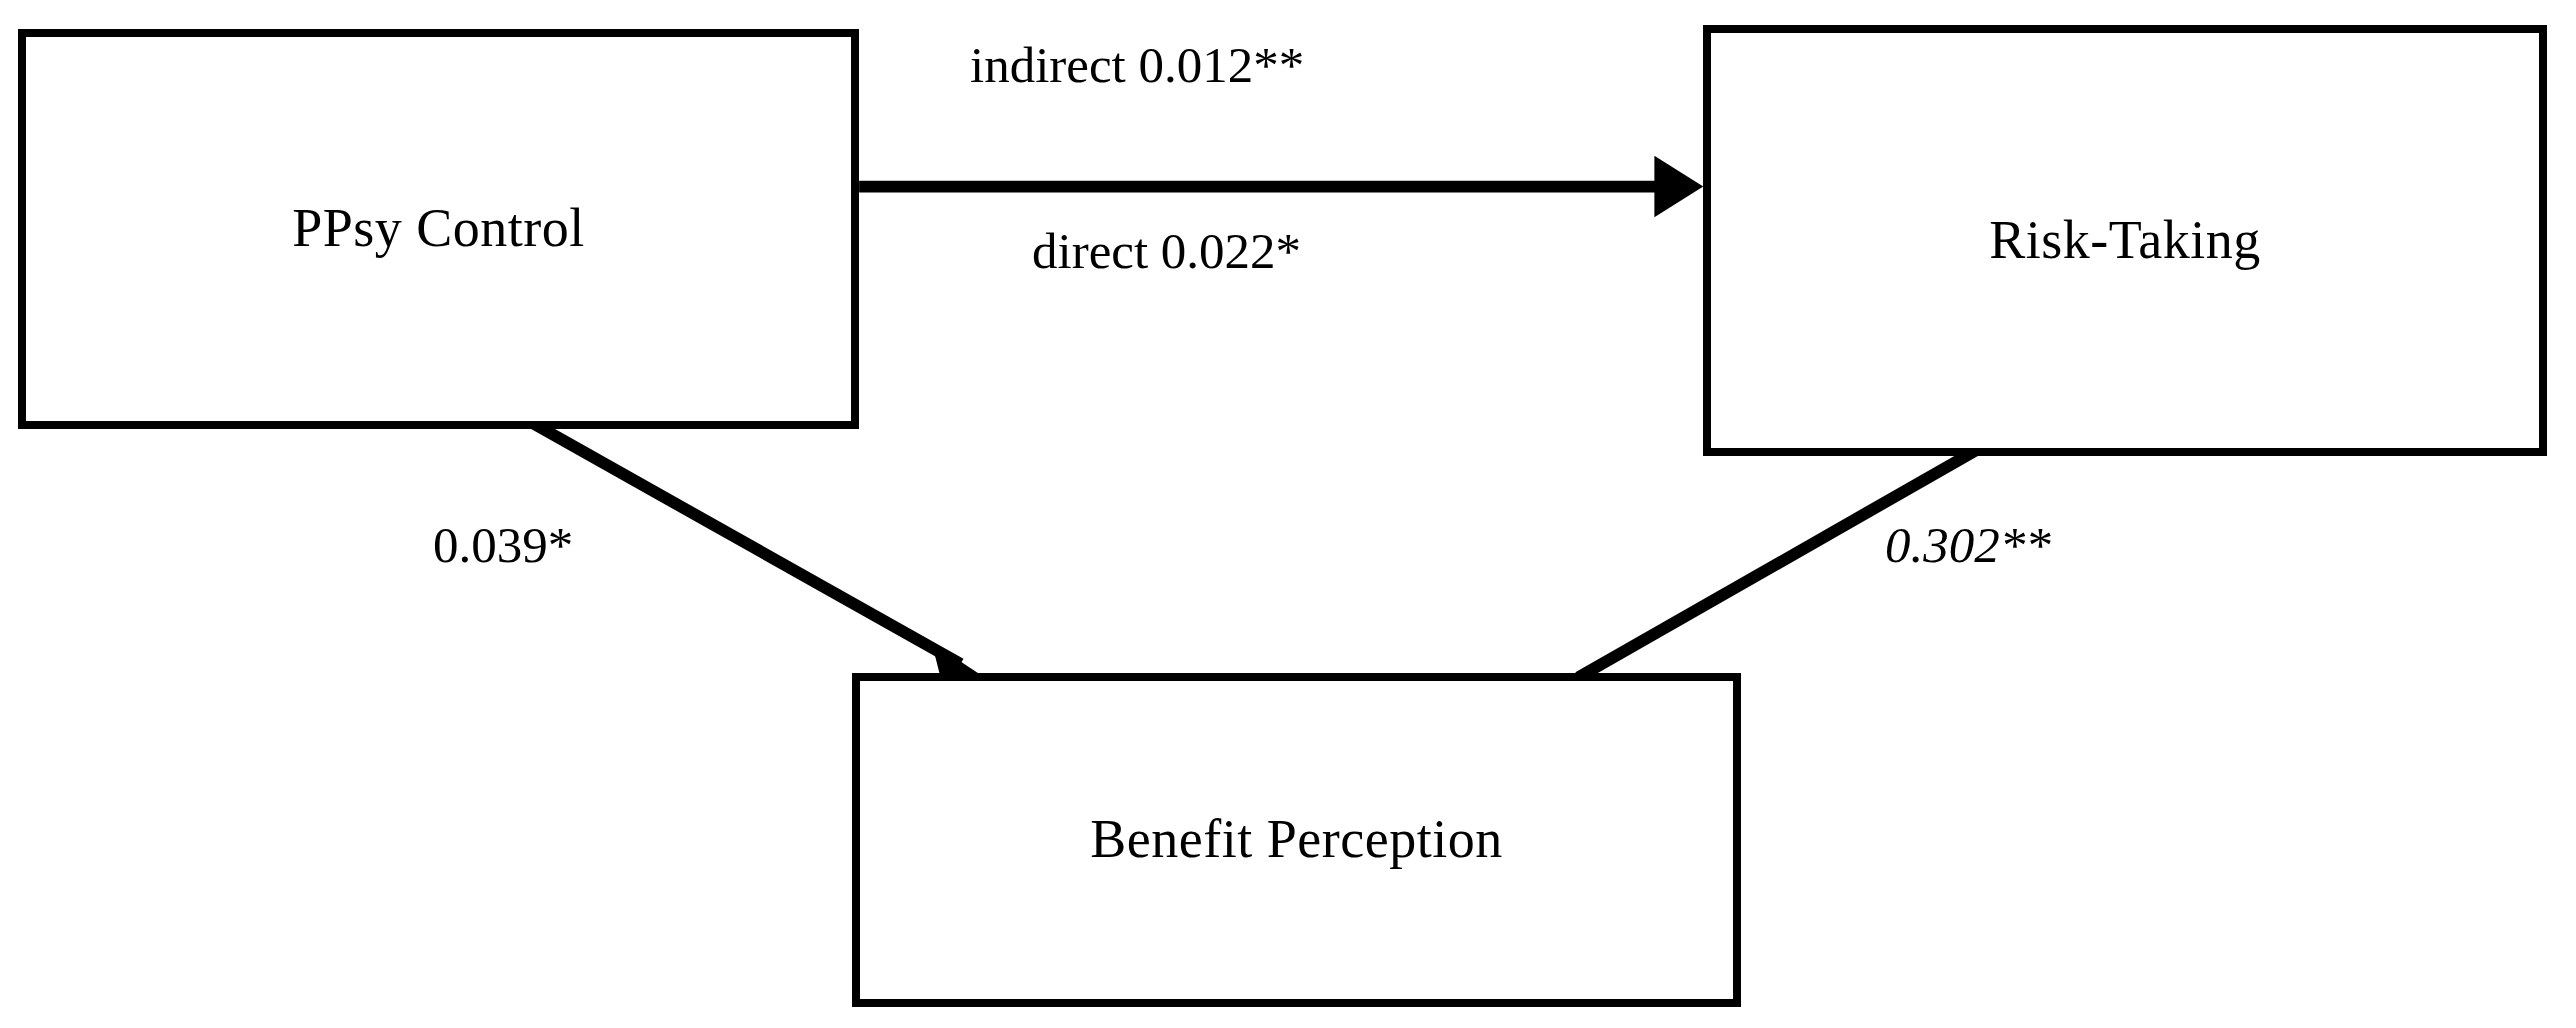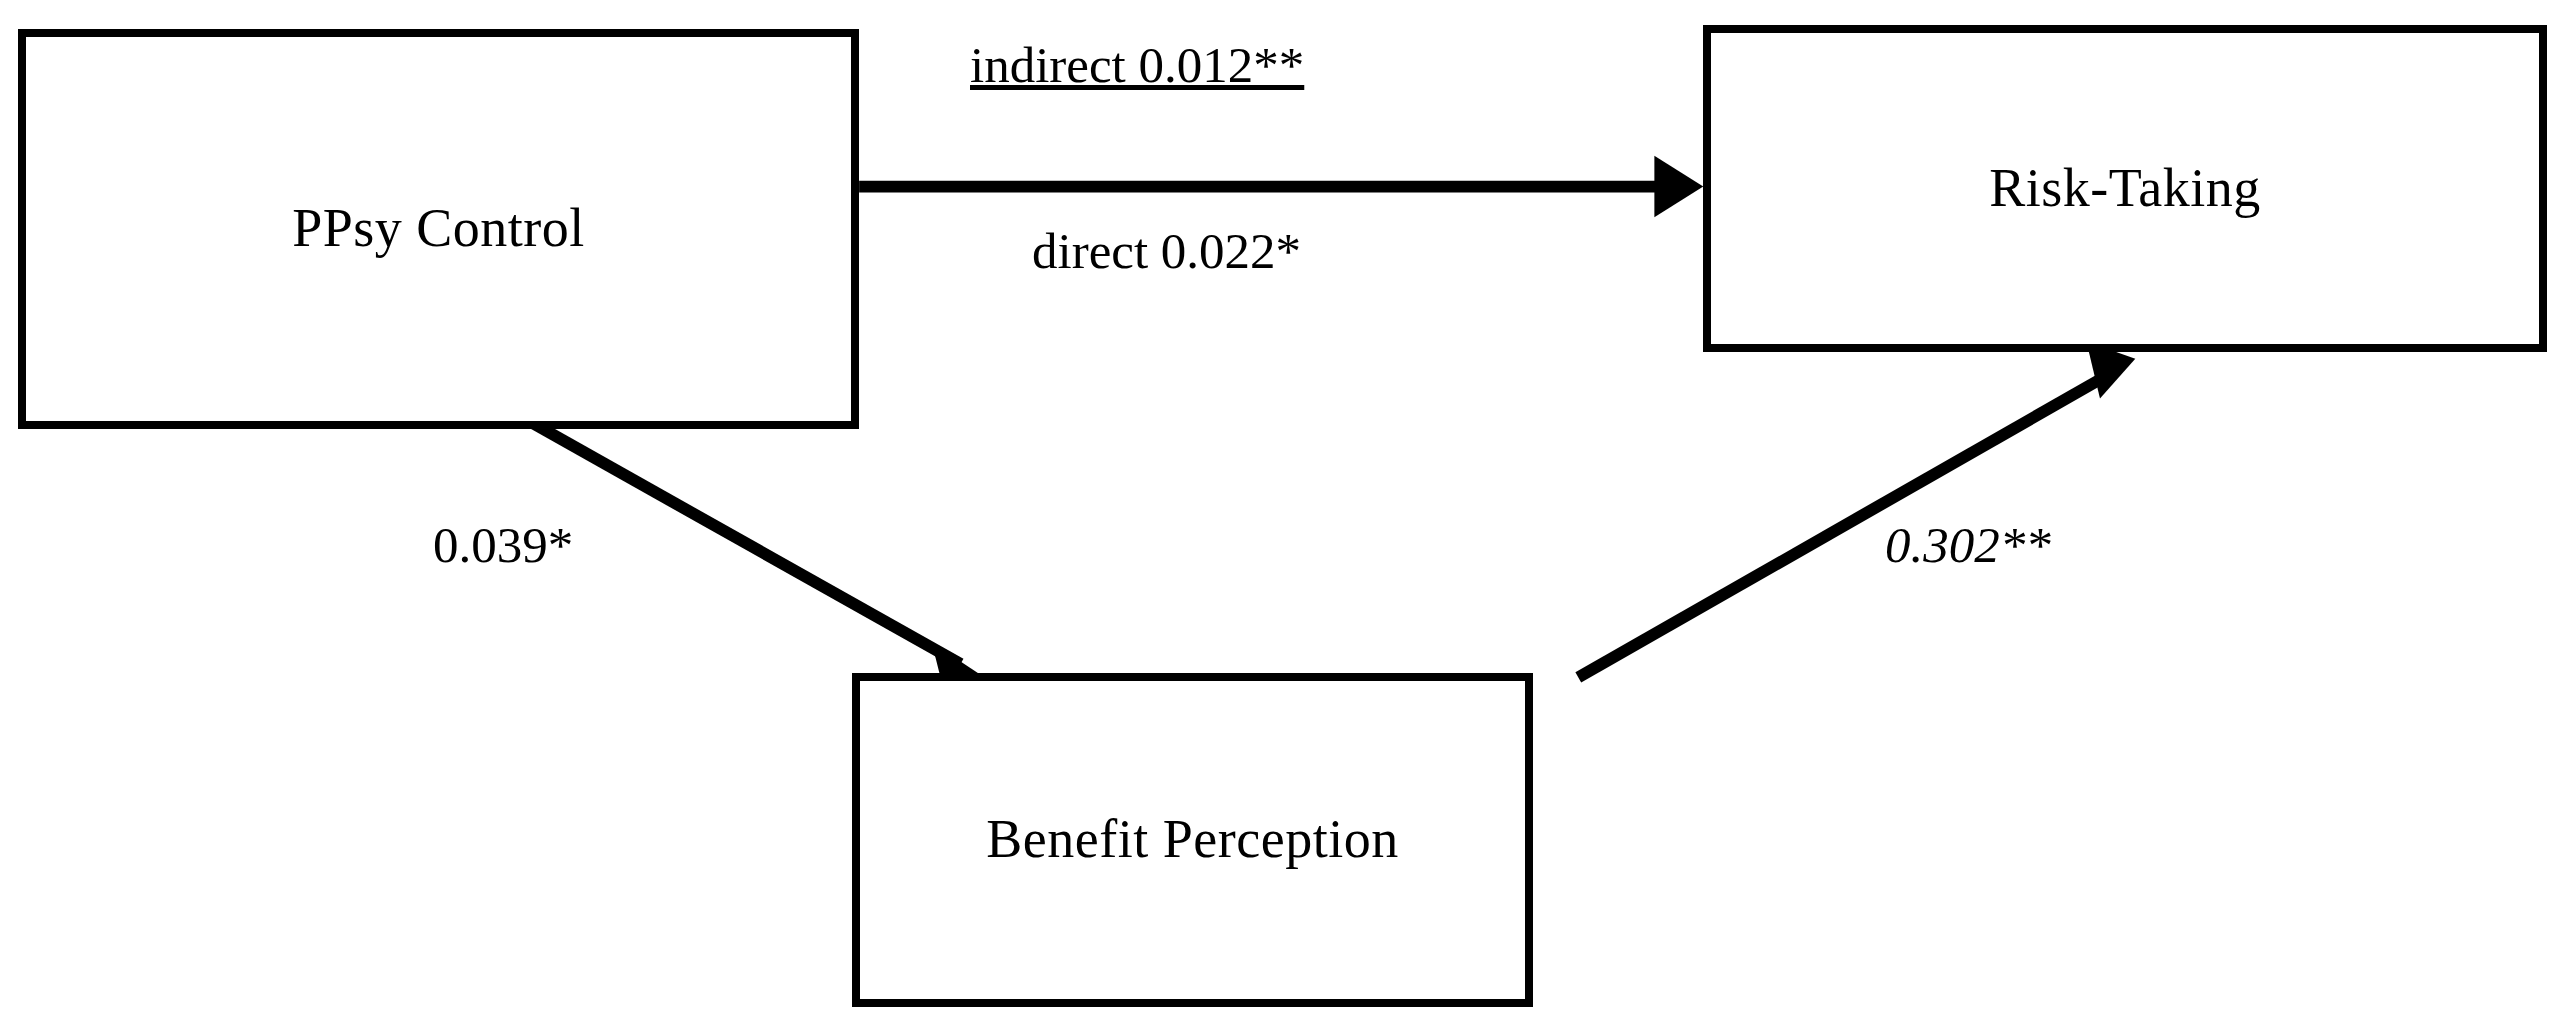--- a/index.html
+++ b/index.html
@@ -40,27 +40,27 @@
   #node-ppsy {
     left: 18px;
     top: 29px;
     width: 841px;
     height: 400px;
   }
   #node-risk {
     left: 1703px;
     top: 25px;
     width: 844px;
-    height: 327px;
+    height: 431px;
     gap: 48px;
   }
   #node-benefit {
     left: 852px;
     top: 673px;
-    width: 681px;
+    width: 889px;
     height: 334px;
   }
   #edge-layer {
     position: absolute;
     left: 0;
     top: 0;
     width: 2576px;
     height: 1028px;
     z-index: 1;
   }
@@ -68,21 +68,20 @@
     position: absolute;
     font-family: "Liberation Serif", "DejaVu Serif", serif;
     font-size: 51px;
     color: #000000;
     white-space: nowrap;
     z-index: 4;
   }
   #label-indirect {
     left: 970px;
     top: 36px;
-    text-decoration: underline;
   }
   #label-direct {
     left: 1032px;
     top: 222px;
   }
   #label-left-path {
     left: 433px;
     top: 516px;
     font-family: Liberation Serif, serif;
   }

